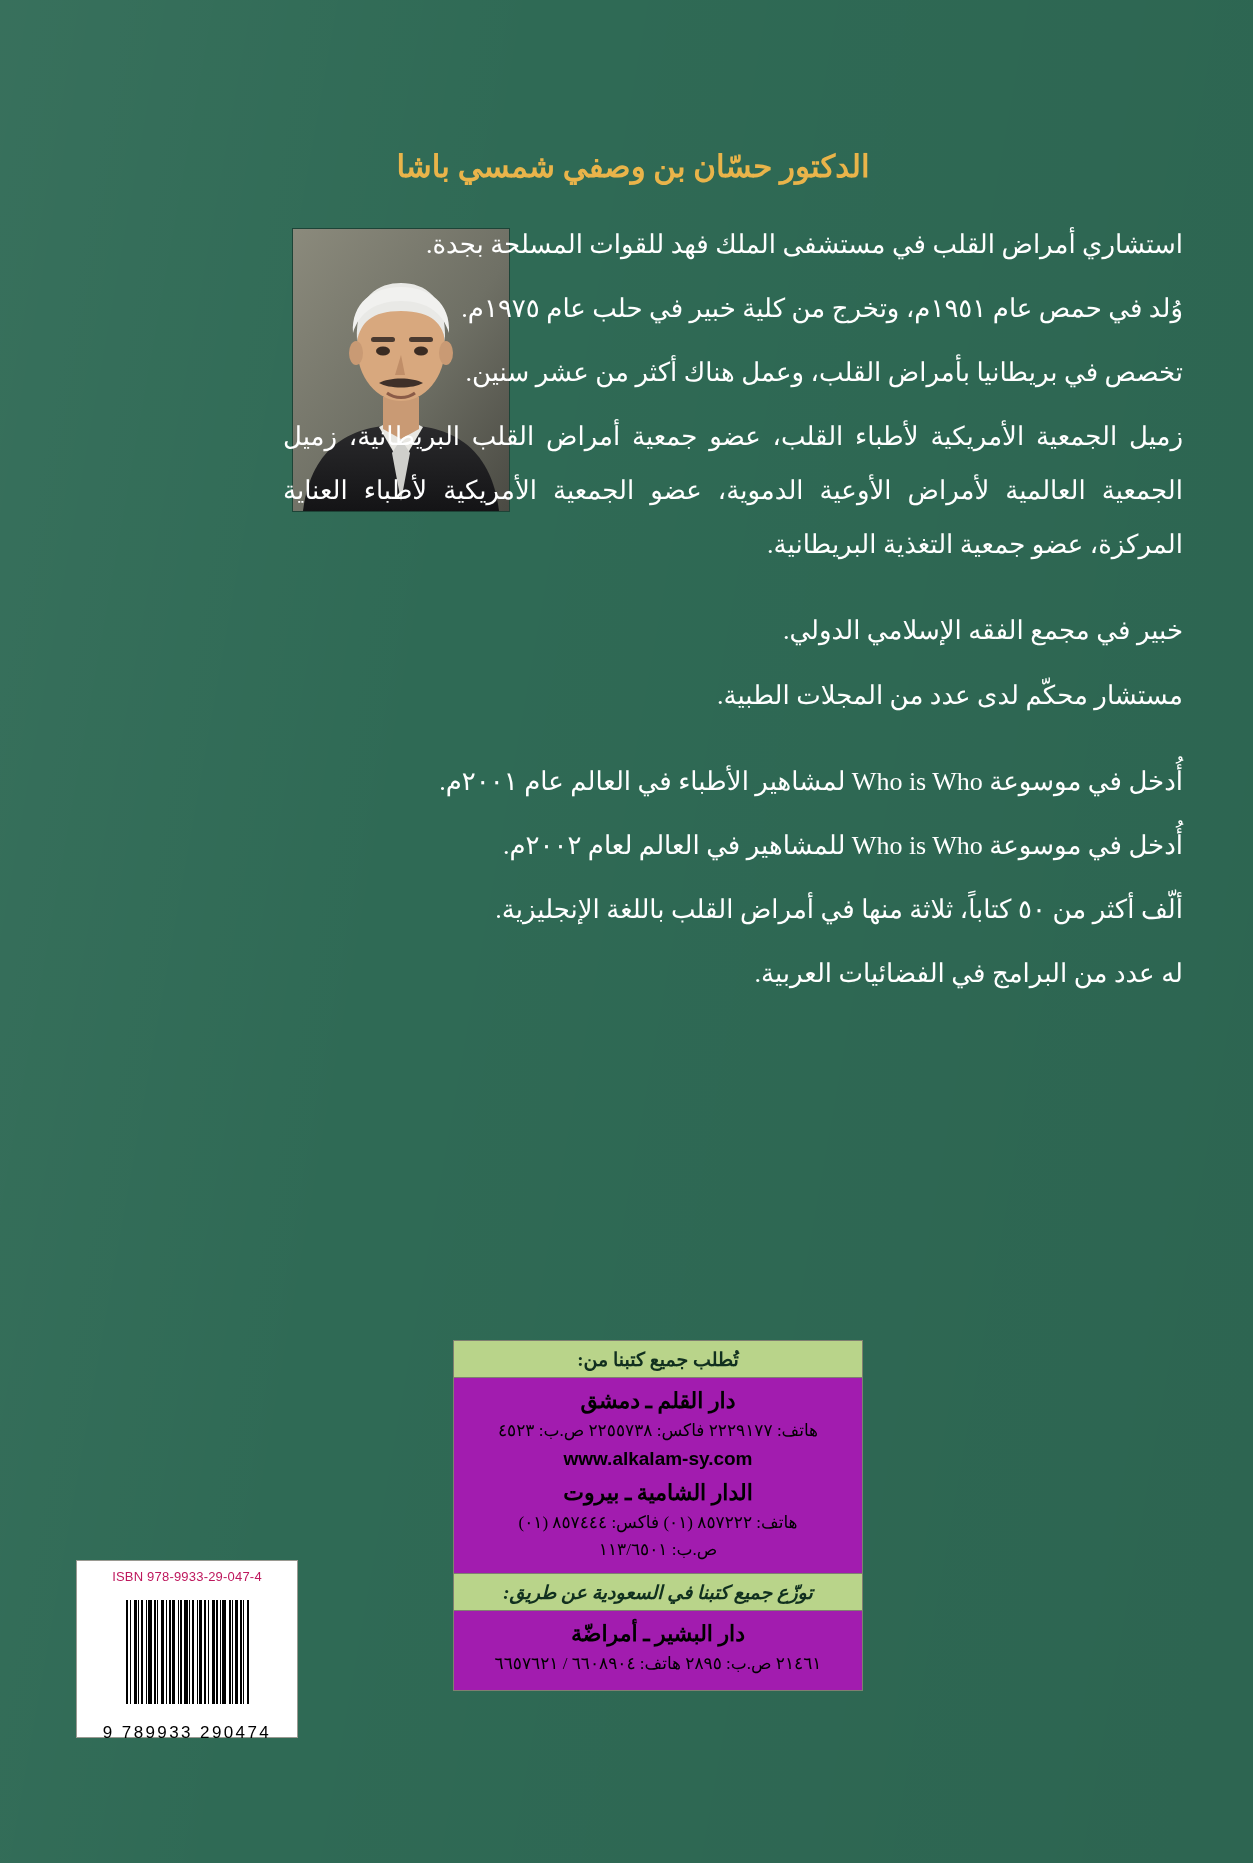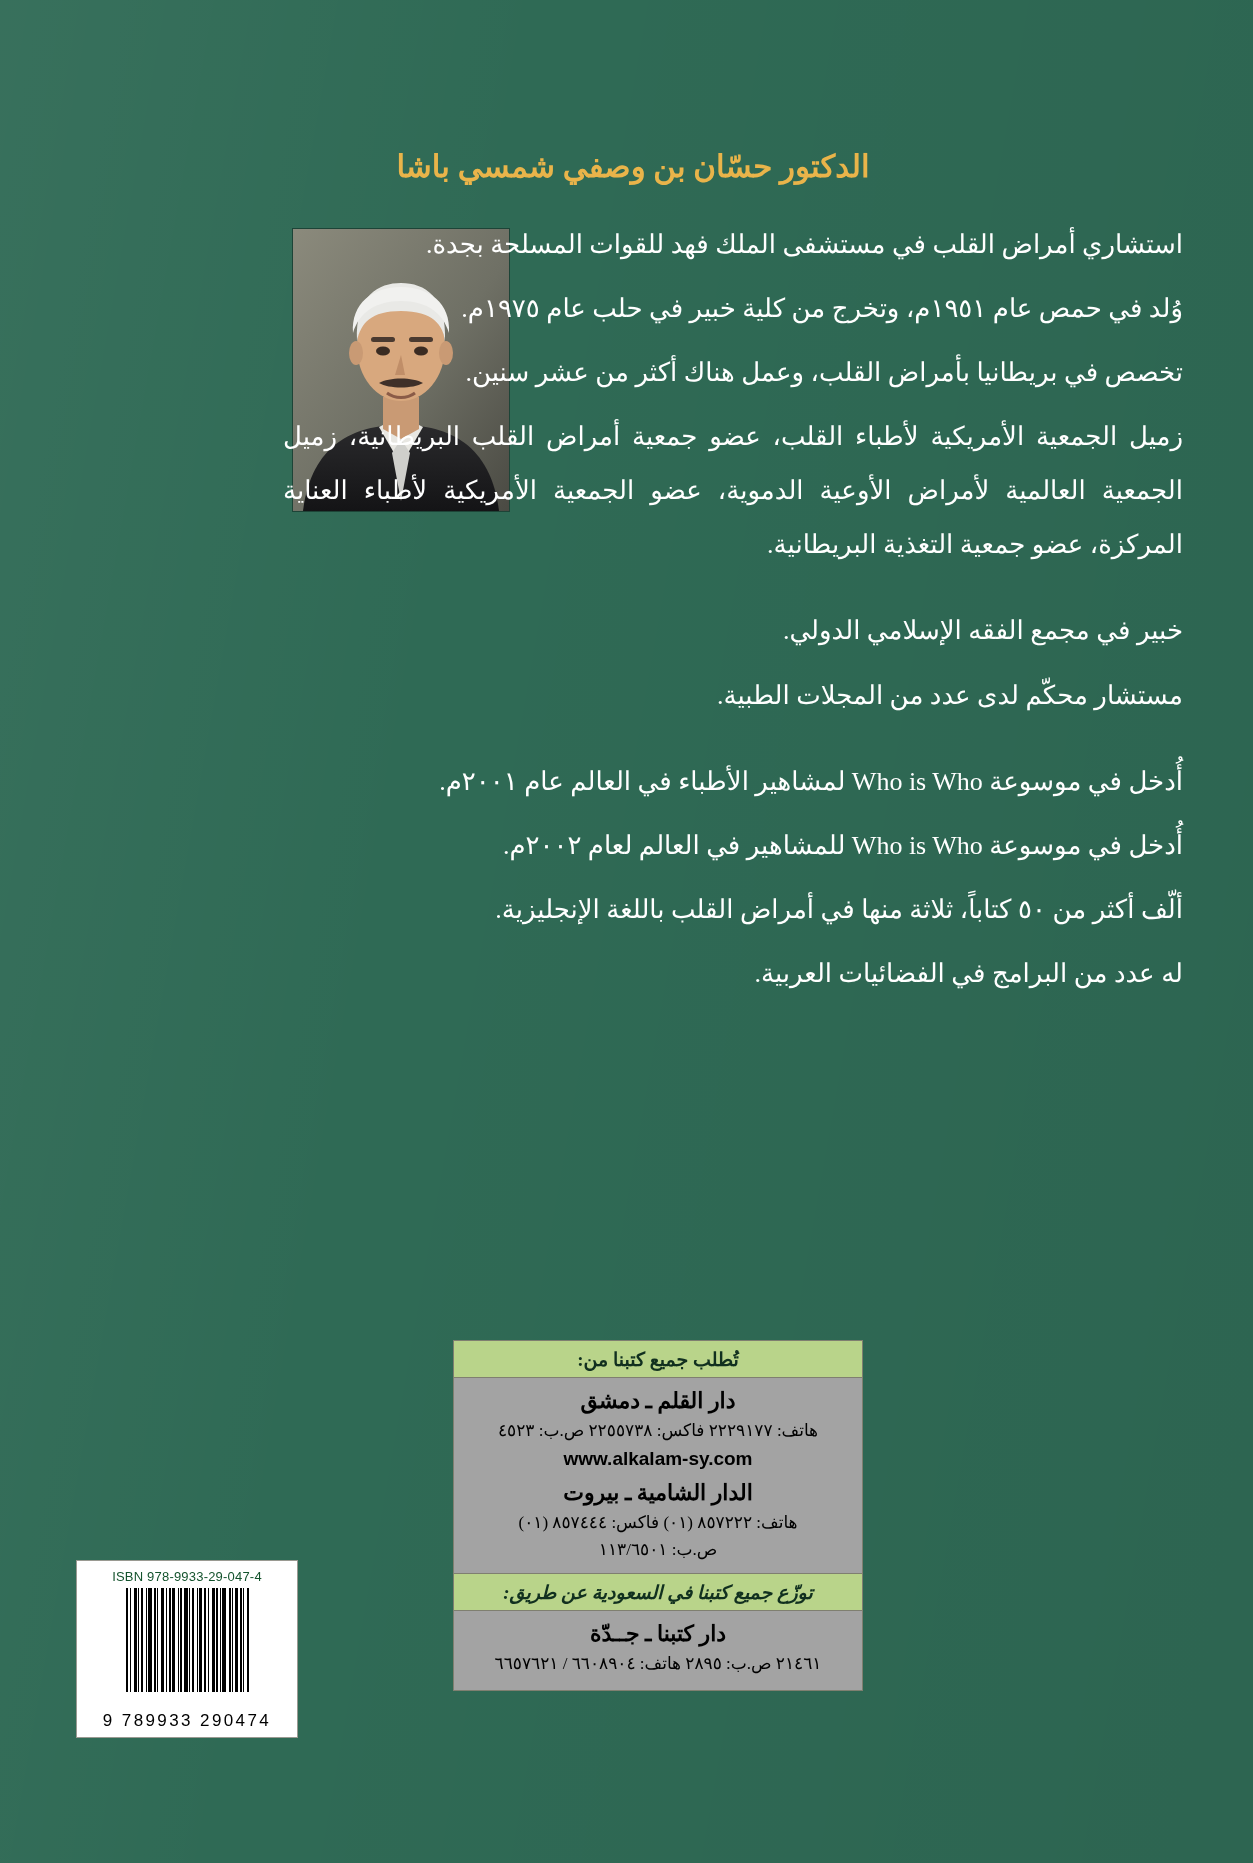--- a/index.html
+++ b/index.html
@@ -69,21 +69,21 @@
     text-justify: inter-word;
   }
   .bio p { margin: 0 0 10px 0; }
   .bio .gap { height: 22px; }
 
   .pub-box {
     position: absolute;
     top: 1340px;
     right: 390px;
     width: 408px;
-    background: #a3a3a3;
+    background: #a21caf;
     border: 1px solid #7f7f70;
     padding: 0 0 12px 0;
     text-align: center;
     color: #000000;
     font-family: "Liberation Serif", serif;
   }
   .pub-head {
     background: #b9d48a;
     color: #11301f;
     font-size: 19px;
@@ -123,23 +123,23 @@
     background: #ffffff;
     border: 1px solid #9a9a92;
     padding: 6px 6px 4px 6px;
     box-sizing: border-box;
     text-align: center;
   }
   .isbn-text {
     font-family: "Liberation Sans", sans-serif;
     font-size: 13px;
     letter-spacing: 0.2px;
-    color: #14532d;
+    color: #be185d;
     direction: ltr;
-    margin: 2px 0 4px 0;
+    margin: 2px 0 16px 0;
   }
   .bars {
     height: 104px;
     display: flex;
     align-items: stretch;
     justify-content: center;
     gap: 0;
     direction: ltr;
   }
   .bars span { display: block; background: #000; }
@@ -226,21 +226,21 @@
       <div class="pub-title">دار القلم ـ دمشق</div>
       <div class="pub-line">هاتف: ٢٢٢٩١٧٧ فاكس: ٢٢٥٥٧٣٨ ص.ب: ٤٥٢٣</div>
       <div class="pub-url">www.alkalam-sy.com</div>
 
       <div class="pub-title">الدار الشامية ـ بيروت</div>
       <div class="pub-line">هاتف: ٨٥٧٢٢٢ (٠١) فاكس: ٨٥٧٤٤٤ (٠١)</div>
       <div class="pub-line">ص.ب: ١١٣/٦٥٠١</div>
 
       <div class="pub-head second">توزّع جميع كتبنا في السعودية عن طريق:</div>
 
-      <div class="pub-title">دار كتبنا ـ جــدّة</div>
+      <div class="pub-title">دار البشير ـ أمراضّة</div>
       <div class="pub-line">٢١٤٦١ ص.ب: ٢٨٩٥ هاتف: ٦٦٠٨٩٠٤ / ٦٦٥٧٦٢١</div>
     </div>
 
     <div class="barcode-box">
       <div class="isbn-text">ISBN 978-9933-29-047-4</div>
       <div class="bars">
         <span style="width:2px"></span>
           <span style="width:2px;background:transparent"></span>
         <span style="width:1px"></span>
           <span style="width:3px;background:transparent"></span>

